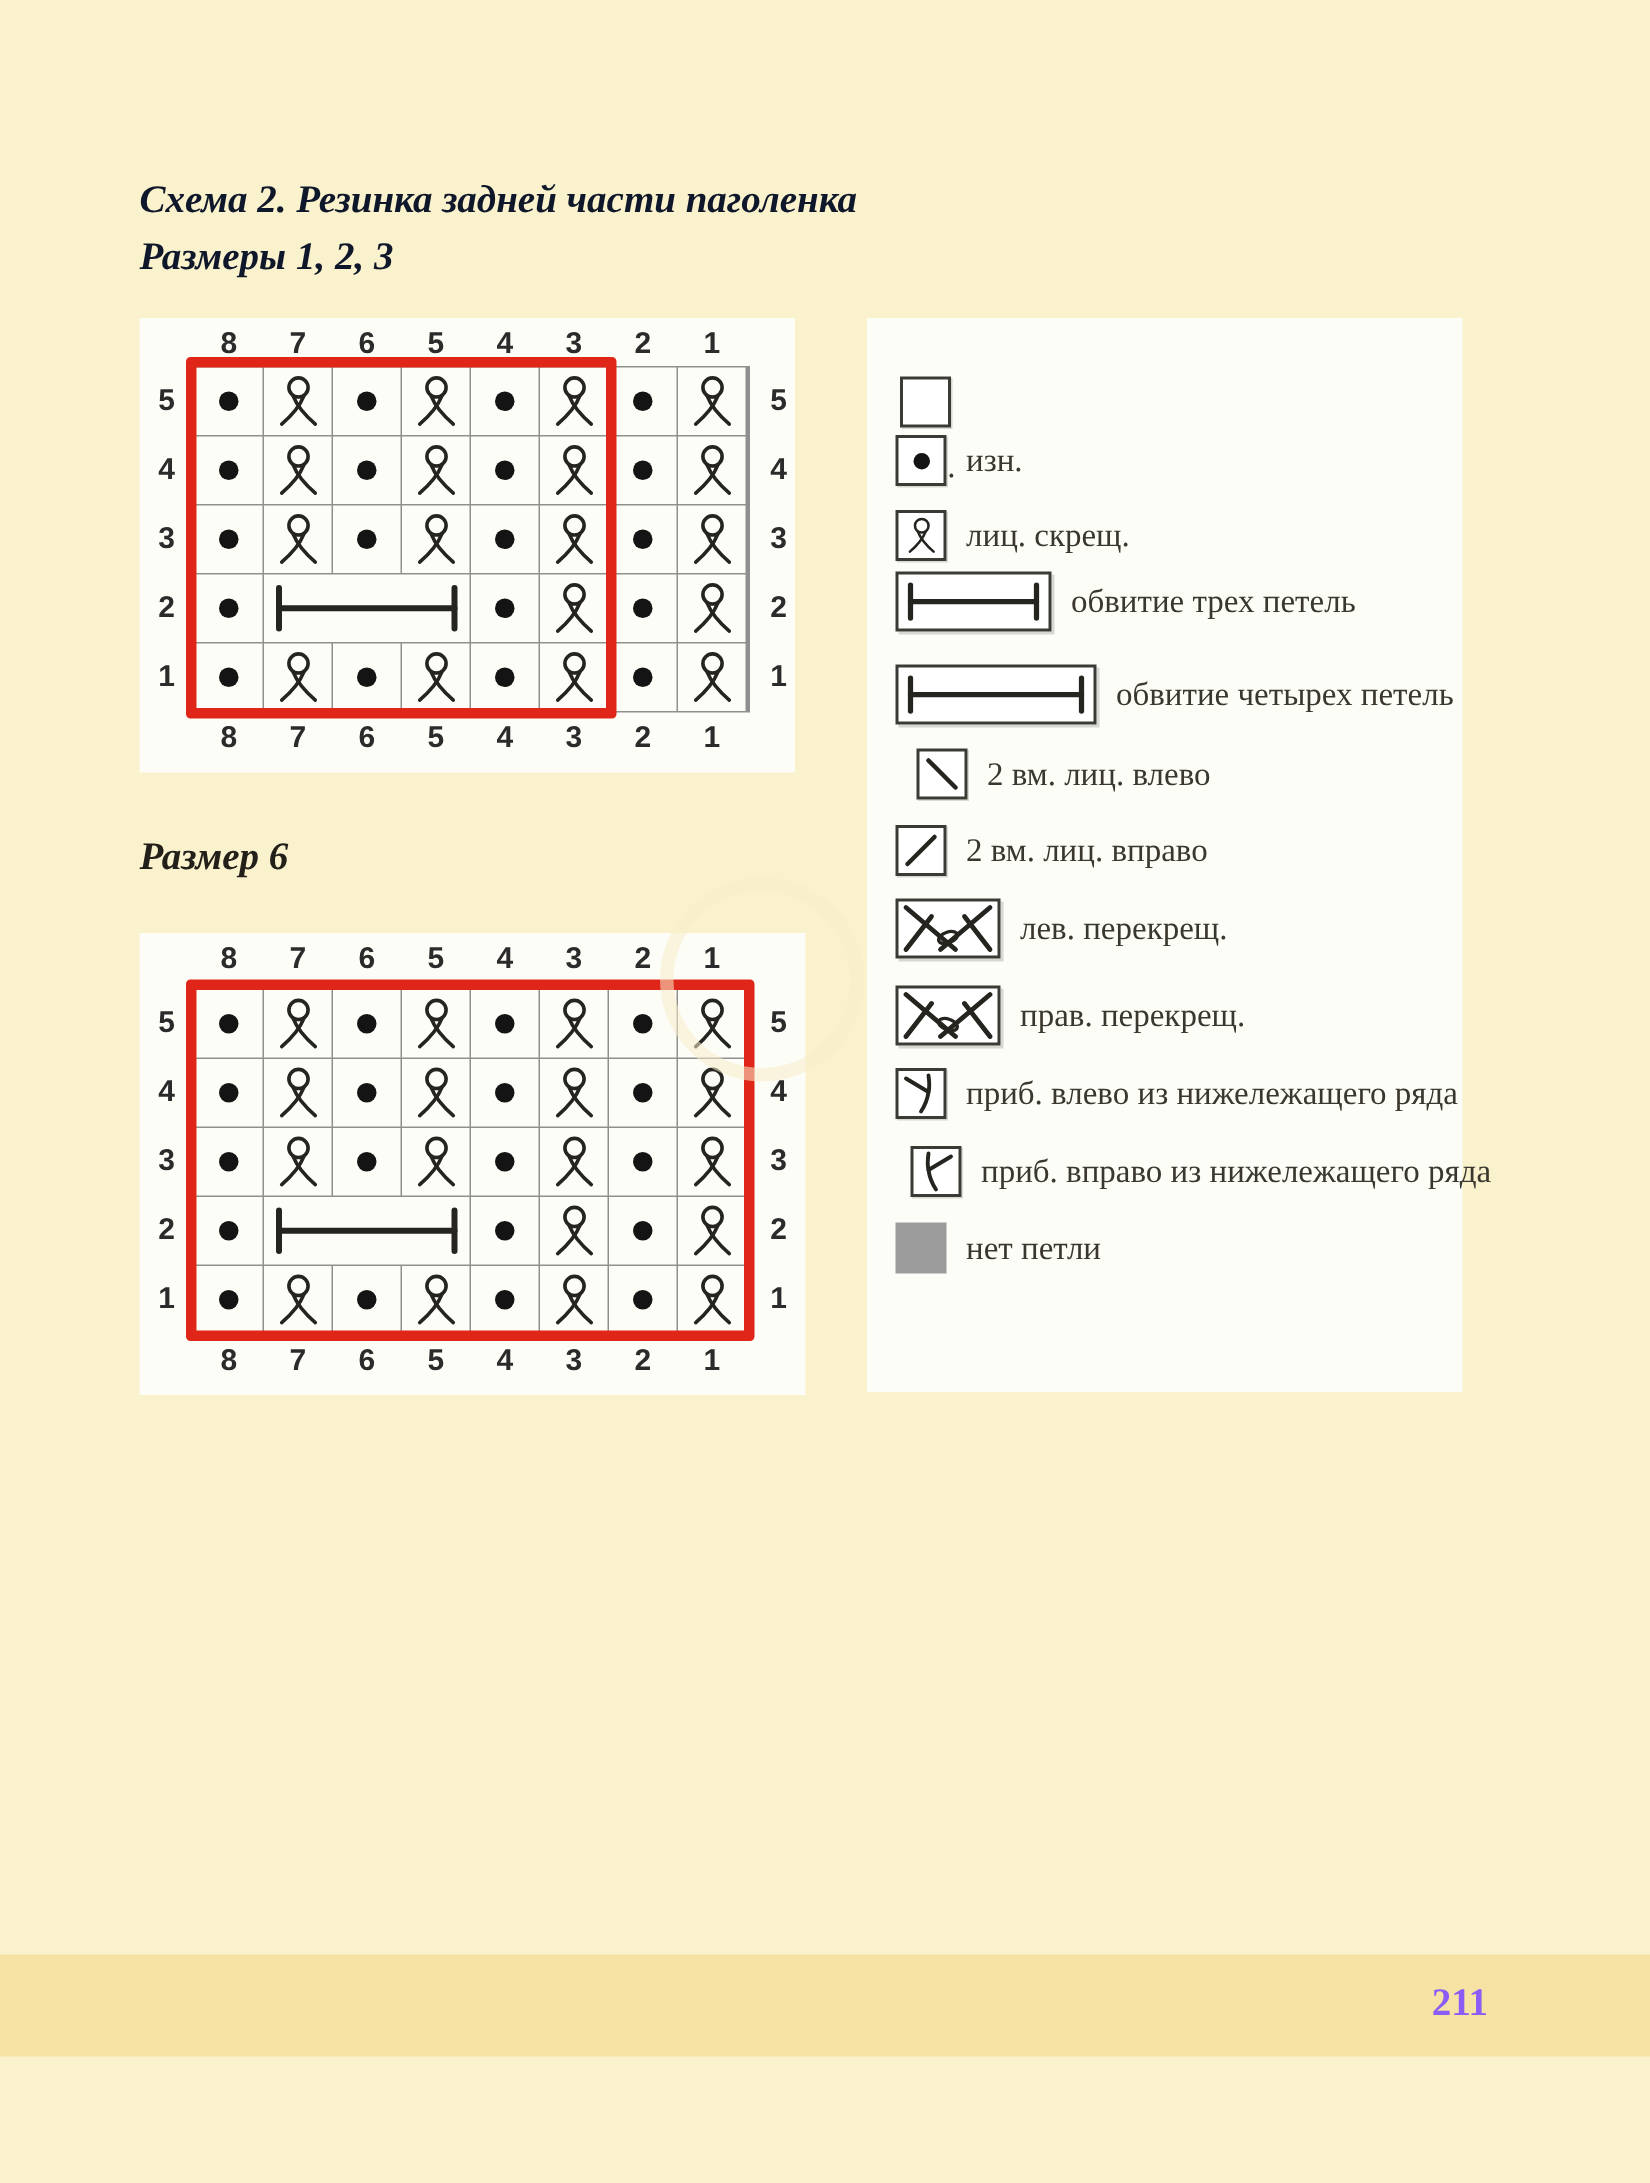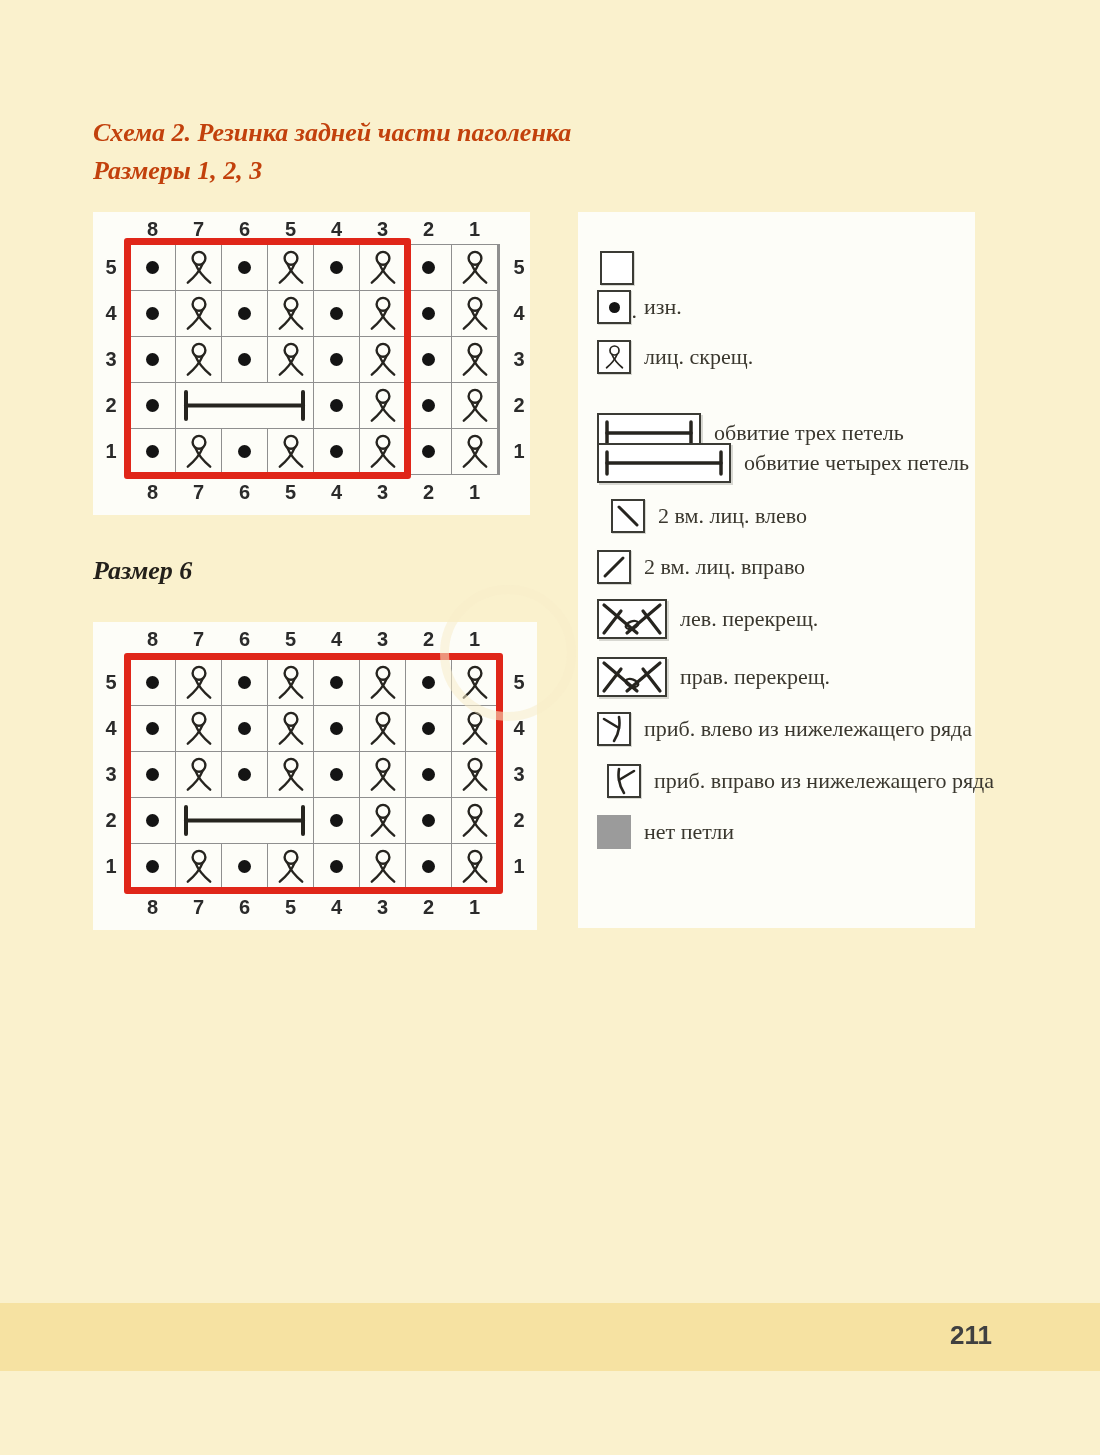--- a/index.html
+++ b/index.html
@@ -5,31 +5,31 @@
   html,body{margin:0;padding:0}
   body{
     width:1100px;height:1455px;position:relative;overflow:hidden;
     background:#faf1cd;
     font-family:"Liberation Sans",sans-serif;
   }
   .panel{position:absolute;background:#fdfdf8;z-index:1}
   .page-title{
     position:absolute;left:93px;top:114px;z-index:1;
     font-family:"Liberation Serif",serif;font-style:italic;font-weight:700;
-    font-size:26px;line-height:38px;color:#c2410c;
+    font-size:26px;line-height:38px;color:#0f172a;
   }
   .size4-heading{
     position:absolute;left:93px;top:556px;z-index:1;
     font-family:"Liberation Serif",serif;font-style:italic;font-weight:700;
     font-size:26px;color:#23201a;
   }
   .band{position:absolute;left:0;top:1303px;width:1100px;height:68px;background:#f6e2a2;z-index:1}
   .pagenum{
     position:absolute;right:108px;top:1320px;z-index:2;
-    font-family:Liberation Sans, sans-serif;font-weight:700;font-size:26px;color:#404040;
+    font-family:Liberation Serif, serif;font-weight:700;font-size:26px;color:#8b5cf6;
   }
   
   .grid{
     position:absolute;display:grid;grid-template-columns:repeat(8,45px);
     grid-auto-rows:45px;gap:1px;padding:1px;background:#8f8f8f;width:369px;box-sizing:content-box;
   }
   .cell{background:#fdfdf8;display:flex;align-items:center;justify-content:center}
   .dot{width:13px;height:13px;border-radius:50%;background:#141414}
   .colnum,.rownum{position:absolute;font-size:20px;font-weight:700;color:#2b2b2b;text-align:center}
   .red-box{
@@ -298,21 +298,21 @@
     <div class="lrow" style="left: 19px; top: 124px; height: 42px;">
       <span class="lsq">
         <svg width="23" height="26" viewBox="0 0 40 46" fill="none" stroke="#26241f" stroke-width="3" stroke-linecap="round">
           <circle cx="20" cy="11.5" r="8"></circle>
           <path d="M15.5 18.5 Q20 30 34 42"></path>
           <path d="M24.5 18.5 Q20 30 6 42"></path>
         </svg>
       </span>
       <span class="llabel">лиц. скрещ.</span>
     </div>
-    <div class="lrow" style="left: 19px; top: 168px; height: 42px; margin-top: 32px;">
+    <div class="lrow" style="left: 19px; top: 168px; height: 42px;">
       <span class="lbox" style="width:104px">
         <svg width="96" height="32" viewBox="0 0 96 32" stroke="#26241f" stroke-width="3.5" stroke-linecap="round">
           <line x1="6" y1="5" x2="6" y2="27"></line>
           <line x1="90" y1="5" x2="90" y2="27"></line>
           <line x1="6" y1="16" x2="90" y2="16"></line>
         </svg>
       </span>
       <span class="llabel">обвитие трех петель</span>
     </div>
     <div class="lrow" style="left: 19px; top: 230px; height: 42px;">

